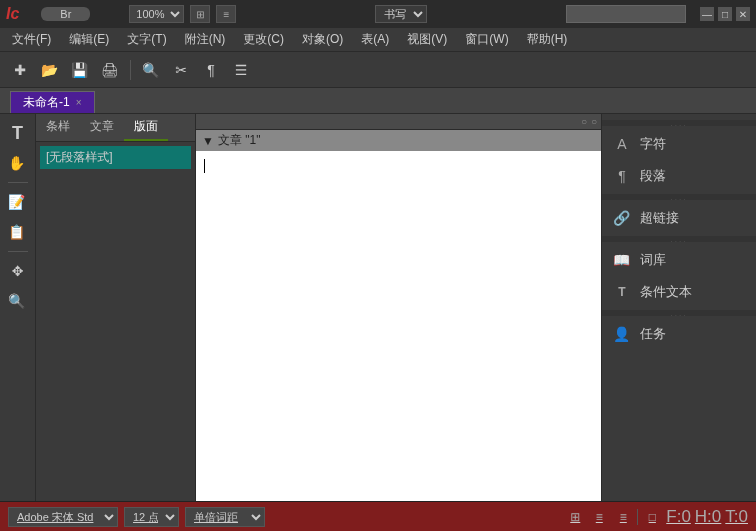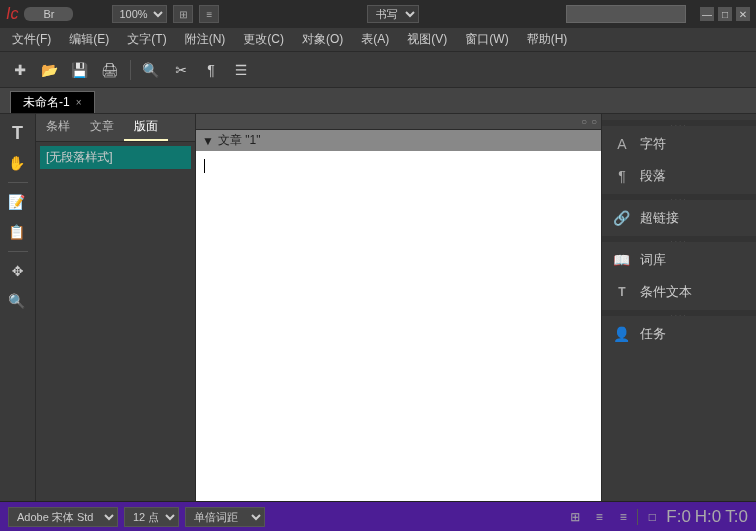--- a/index.html
+++ b/index.html
@@ -18,23 +18,23 @@
       display: flex;
       align-items: center;
       background: #2b2b2b;
       height: 28px;
       padding: 0 6px;
       gap: 6px;
     }
     #title-bar .app-logo {
       color: #cc3333;
       font-size: 16px;
-      font-weight: normal;
+      font-weight: bold;
       font-style: italic;
-      margin-right: 0;
+      margin-right: 16px;
     }
     #title-bar .bridge-btn {
       background: #555;
       color: #ccc;
       padding: 1px 19px;
       font-size: 11px;
       border-radius: 6px;
     }
     #title-bar .zoom-select {
       background: #444;
@@ -140,21 +140,21 @@
       cursor: pointer;
       border-top: 1px solid #666;
       border-left: 1px solid #666;
       border-right: 1px solid #666;
       height: 22px;
       display: flex;
       align-items: center;
       gap: 6px;
     }
     .tab.active {
-      background: #000000;
+      background: #4c1d95;
       color: #fff;
       justify-content: flex-end;
     }
     .tab .close-x {
       font-size: 10px;
       color: #999;
     }
 
     
     #main-layout {
@@ -204,21 +204,21 @@
       border-bottom: 1px solid #2a2a2a;
     }
     .style-tab {
       padding: 4px 10px;
       font-size: 12px;
       cursor: pointer;
       color: #bbb;
     }
     .style-tab.active {
       color: #fff;
-      border-bottom: 2px solid #fef9c3;
+      border-bottom: 2px solid #4d7c0f;
     }
     #styles-content {
       flex: 1;
       padding: 4px;
     }
     .para-style-item {
       padding: 3px 6px;
       font-size: 12px;
       color: #ccc;
       cursor: pointer;
@@ -323,26 +323,27 @@
       display: flex;
       align-items: center;
       justify-content: center;
       font-size: 14px;
       color: #aaa;
     }
 
     
     #status-bar {
       height: 30px;
-      background: #4c1d95;
+      background: #7f1d1d;
       display: flex;
       align-items: center;
       padding: 0 8px;
       gap: 6px;
       border-top: 1px solid #222;
+      text-decoration: underline;
     }
     .sb-select {
       background: #444;
       border: 1px solid #555;
       color: #ccc;
       height: 20px;
       font-size: 11px;
       padding: 0 4px;
     }
     .sb-sep {

